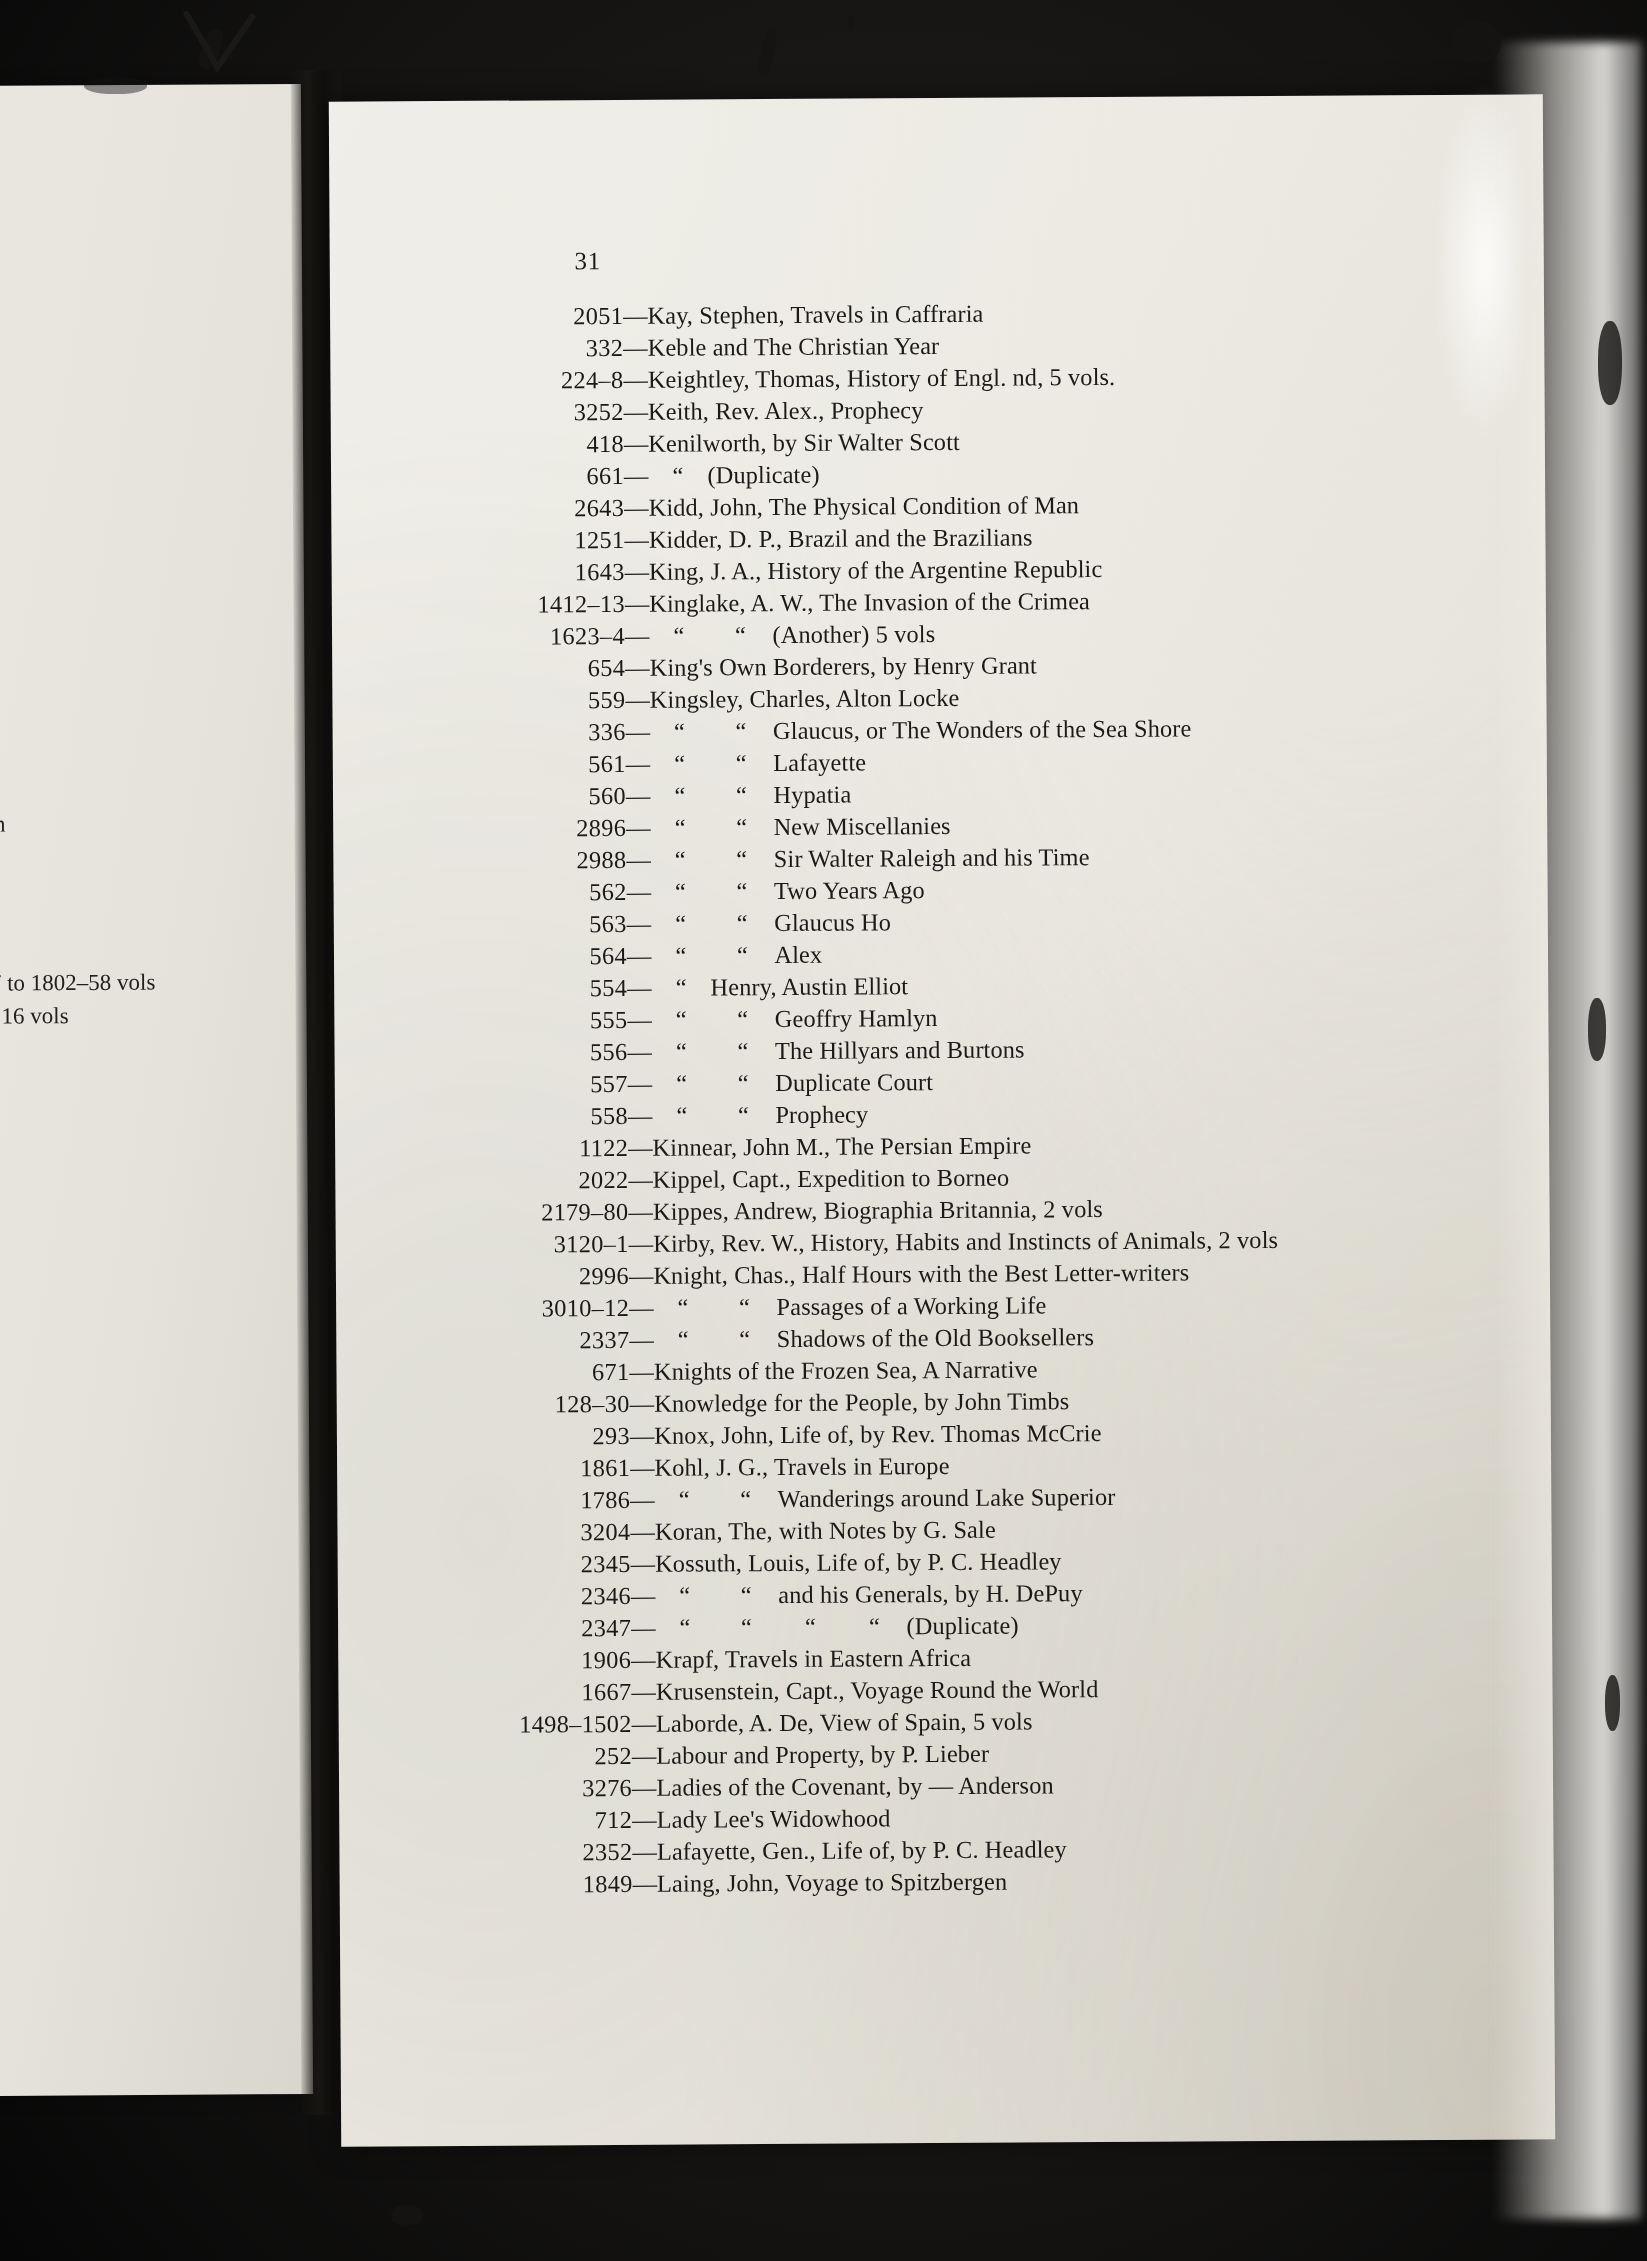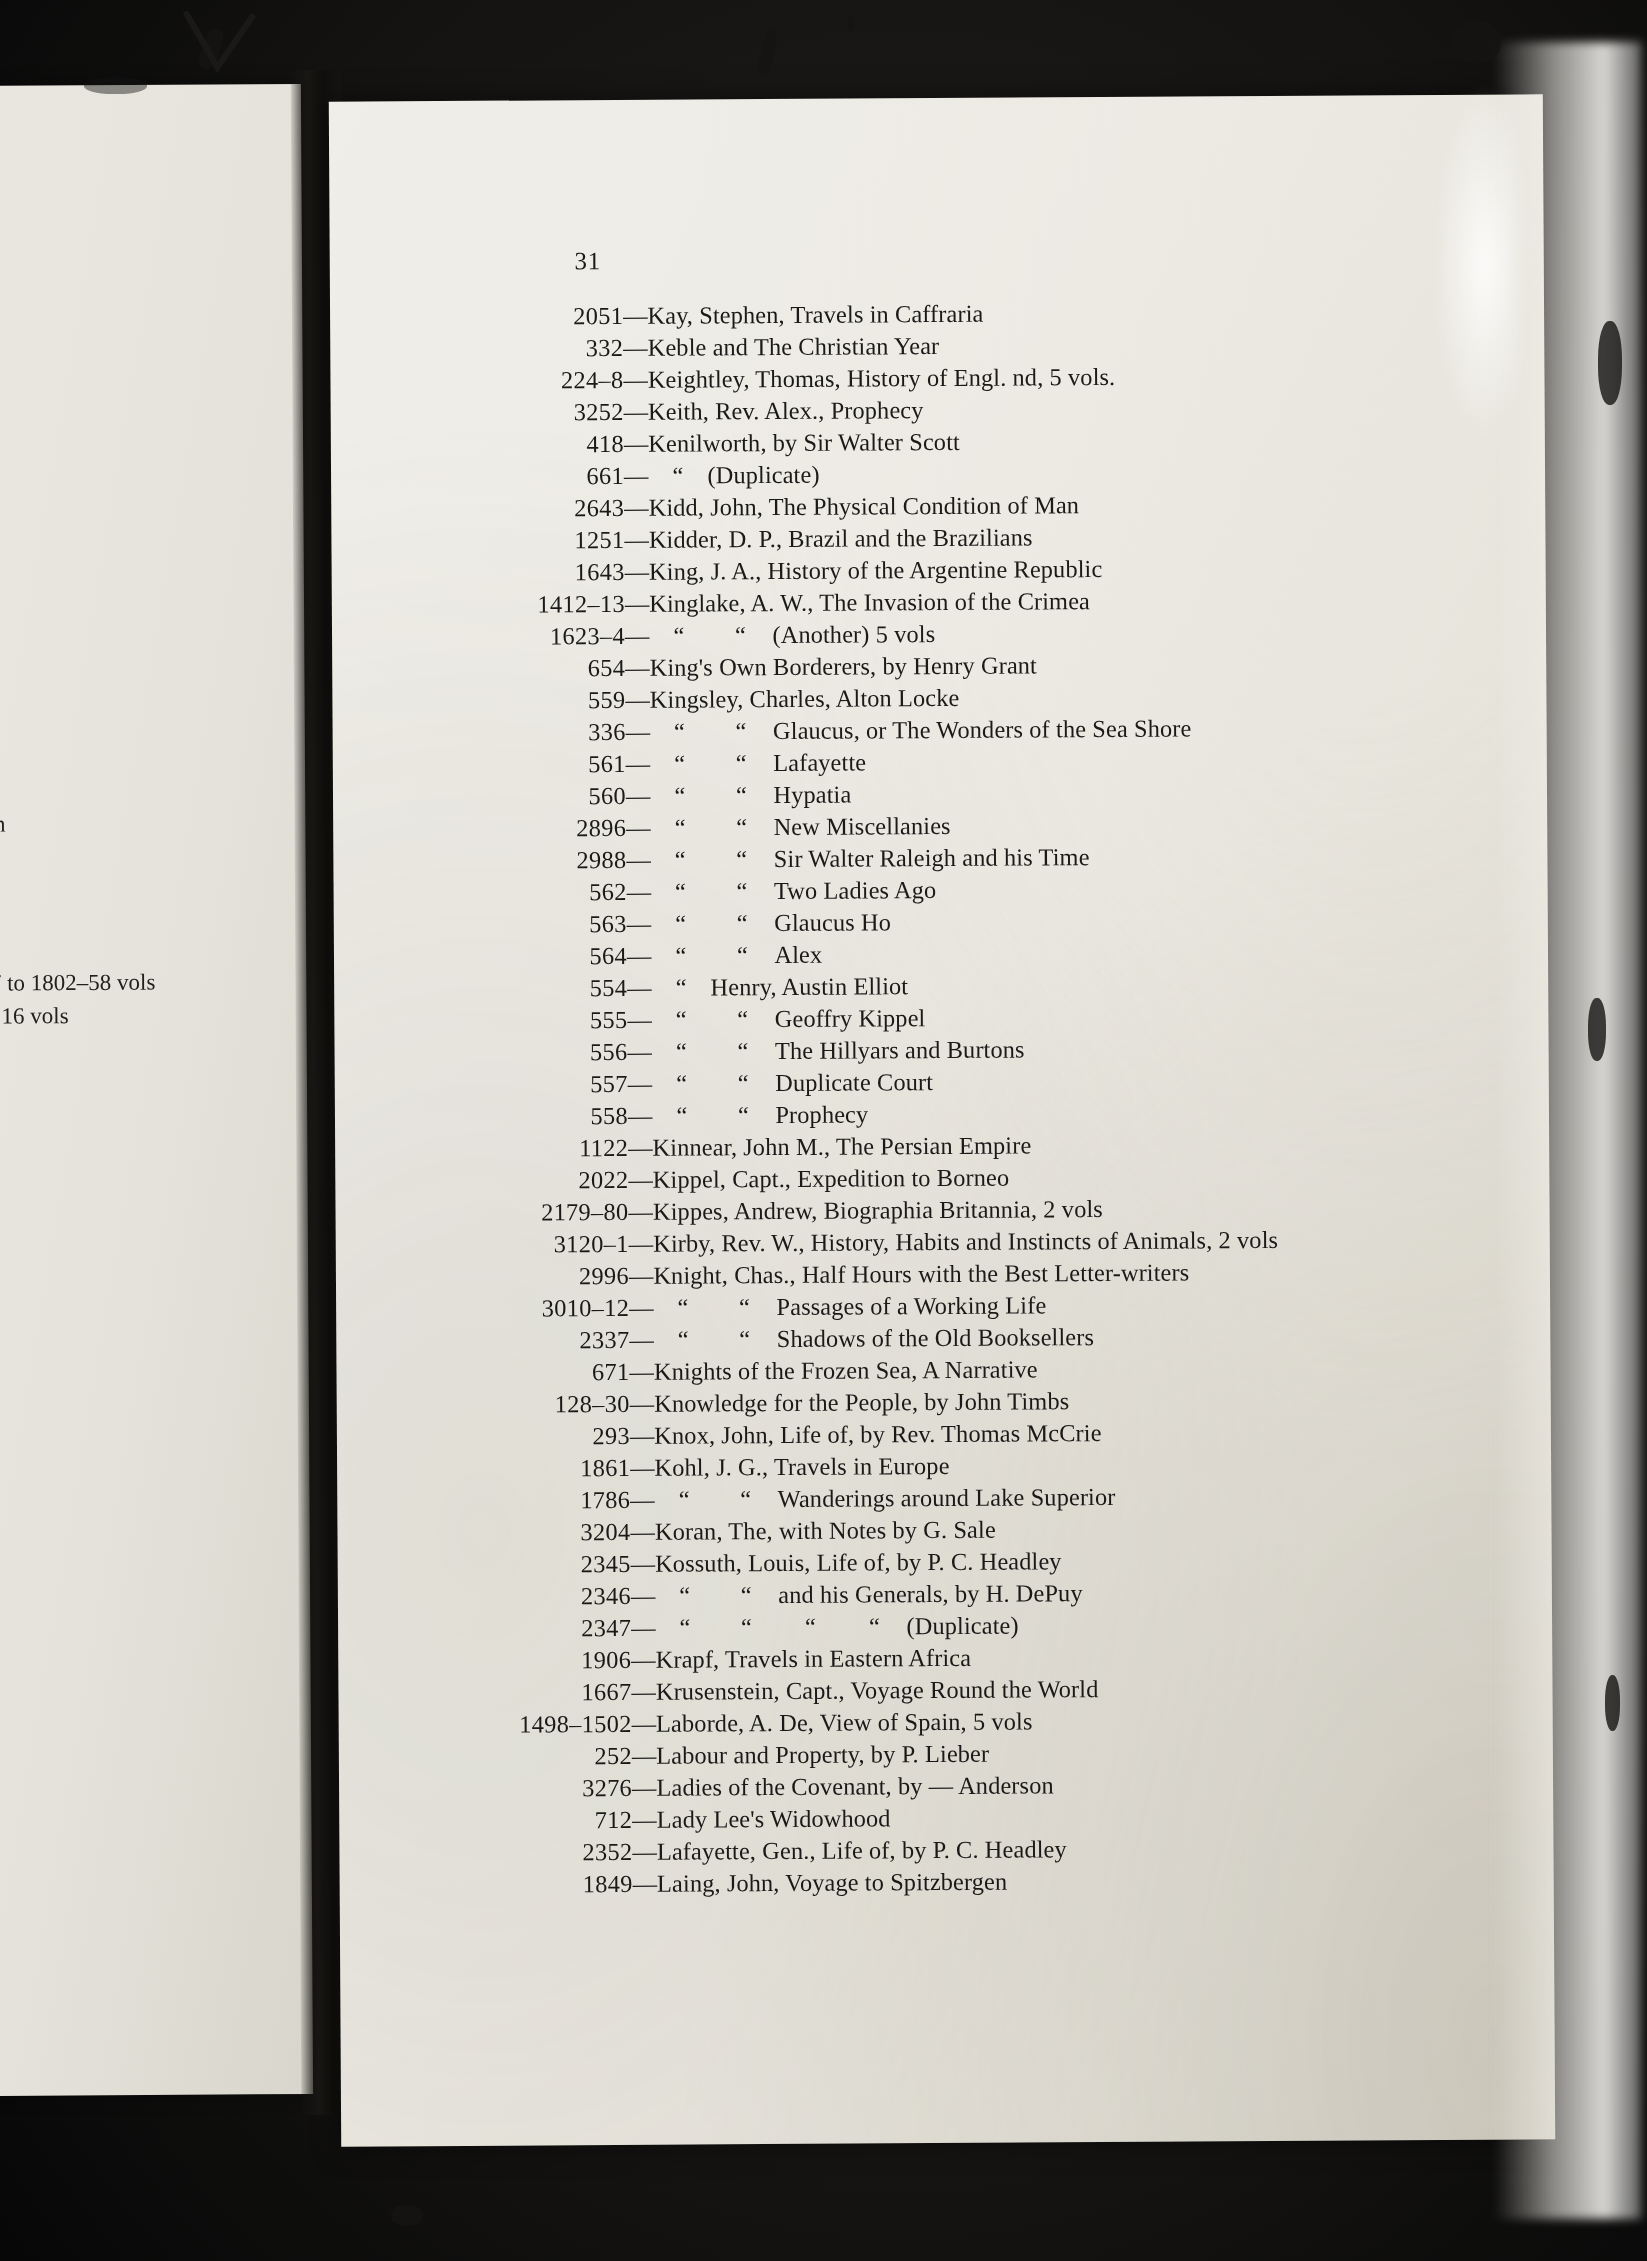--- a/index.html
+++ b/index.html
@@ -207,25 +207,25 @@
           <div class="entry"><span class="num">1643</span><span class="dash">—</span><span class="title"><span>King, J. A., History of the Argentine Republic</span></span></div>
           <div class="entry"><span class="num">1412–13</span><span class="dash">—</span><span class="title"><span>Kinglake, A. W., The Invasion of the Crimea</span></span></div>
           <div class="entry"><span class="num">1623–4</span><span class="dash">—</span><span class="title"><span class="d1">“</span><span class="d2">“</span><span>(Another) 5 vols</span></span></div>
           <div class="entry"><span class="num">654</span><span class="dash">—</span><span class="title"><span>King's Own Borderers, by Henry Grant</span></span></div>
           <div class="entry"><span class="num">559</span><span class="dash">—</span><span class="title"><span>Kingsley, Charles, Alton Locke</span></span></div>
           <div class="entry"><span class="num">336</span><span class="dash">—</span><span class="title"><span class="d1">“</span><span class="d2">“</span><span>Glaucus, or The Wonders of the Sea Shore</span></span></div>
           <div class="entry"><span class="num">561</span><span class="dash">—</span><span class="title"><span class="d1">“</span><span class="d2">“</span><span>Lafayette</span></span></div>
           <div class="entry"><span class="num">560</span><span class="dash">—</span><span class="title"><span class="d1">“</span><span class="d2">“</span><span>Hypatia</span></span></div>
           <div class="entry"><span class="num">2896</span><span class="dash">—</span><span class="title"><span class="d1">“</span><span class="d2">“</span><span>New Miscellanies</span></span></div>
           <div class="entry"><span class="num">2988</span><span class="dash">—</span><span class="title"><span class="d1">“</span><span class="d2">“</span><span>Sir Walter Raleigh and his Time</span></span></div>
-          <div class="entry"><span class="num">562</span><span class="dash">—</span><span class="title"><span class="d1">“</span><span class="d2">“</span><span>Two Ladies Ago</span></span></div>
+          <div class="entry"><span class="num">562</span><span class="dash">—</span><span class="title"><span class="d1">“</span><span class="d2">“</span><span>Two Years Ago</span></span></div>
           <div class="entry"><span class="num">563</span><span class="dash">—</span><span class="title"><span class="d1">“</span><span class="d2">“</span><span>Glaucus Ho</span></span></div>
           <div class="entry"><span class="num">564</span><span class="dash">—</span><span class="title"><span class="d1">“</span><span class="d2">“</span><span>Alex</span></span></div>
           <div class="entry"><span class="num">554</span><span class="dash">—</span><span class="title"><span class="d1">“</span><span>Henry, Austin Elliot</span></span></div>
-          <div class="entry"><span class="num">555</span><span class="dash">—</span><span class="title"><span class="d1">“</span><span class="d2">“</span><span>Geoffry Kippel</span></span></div>
+          <div class="entry"><span class="num">555</span><span class="dash">—</span><span class="title"><span class="d1">“</span><span class="d2">“</span><span>Geoffry Hamlyn</span></span></div>
           <div class="entry"><span class="num">556</span><span class="dash">—</span><span class="title"><span class="d1">“</span><span class="d2">“</span><span>The Hillyars and Burtons</span></span></div>
           <div class="entry"><span class="num">557</span><span class="dash">—</span><span class="title"><span class="d1">“</span><span class="d2">“</span><span>Duplicate Court</span></span></div>
           <div class="entry"><span class="num">558</span><span class="dash">—</span><span class="title"><span class="d1">“</span><span class="d2">“</span><span>Prophecy</span></span></div>
           <div class="entry"><span class="num">1122</span><span class="dash">—</span><span class="title"><span>Kinnear, John M., The Persian Empire</span></span></div>
           <div class="entry"><span class="num">2022</span><span class="dash">—</span><span class="title"><span>Kippel, Capt., Expedition to Borneo</span></span></div>
           <div class="entry"><span class="num">2179–80</span><span class="dash">—</span><span class="title"><span>Kippes, Andrew, Biographia Britannia, 2 vols</span></span></div>
           <div class="entry"><span class="num">3120–1</span><span class="dash">—</span><span class="title"><span>Kirby, Rev. W., History, Habits and Instincts of Animals, 2 vols</span></span></div>
           <div class="entry"><span class="num">2996</span><span class="dash">—</span><span class="title"><span>Knight, Chas., Half Hours with the Best Letter-writers</span></span></div>
           <div class="entry"><span class="num">3010–12</span><span class="dash">—</span><span class="title"><span class="d1">“</span><span class="d2">“</span><span>Passages of a Working Life</span></span></div>
           <div class="entry"><span class="num">2337</span><span class="dash">—</span><span class="title"><span class="d1">“</span><span class="d2">“</span><span>Shadows of the Old Booksellers</span></span></div>

